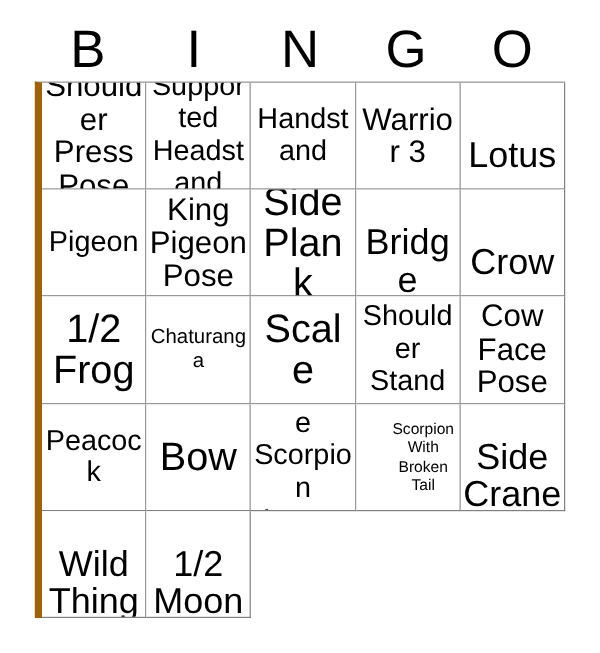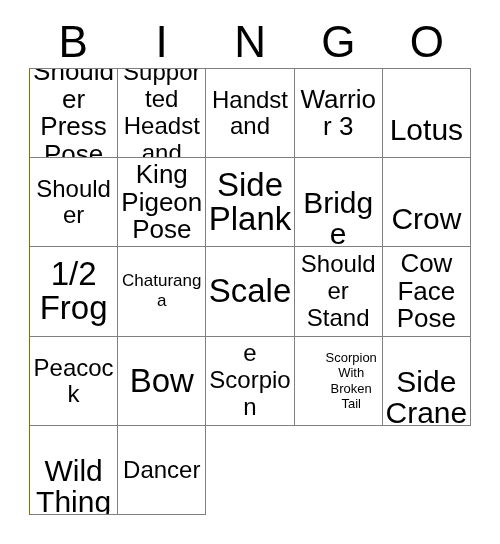--- a/index.html
+++ b/index.html
@@ -48,21 +48,21 @@
   #grid {
     position: absolute;
     left: 29px;
     top: 68px;
     width: 442px;
     height: 447px;
     display: grid;
     grid-template-columns: repeat(5, 1fr);
     grid-template-rows: repeat(5, 1fr);
     border-top: 1px solid #808080;
-    border-left: 1px solid #a16207;
+    border-left: 6px solid #a16207;
     box-sizing: border-box;
     background: #ffffff;
   }
   .cell {
     border-right: 1px solid #808080;
     border-bottom: 1px solid #808080;
     box-sizing: border-box;
     display: flex;
     align-items: center;
     justify-content: center;
@@ -112,21 +112,21 @@
         <span class="cell-text">Handstand</span>
       </div>
     <div class="cell fs-lg">
         <span class="cell-text">Warrior 3</span>
       </div>
     <div class="cell fs-xl">
         <span class="cell-text">Lotus</span>
       </div>
 
     <div class="cell fs-md">
-        <span class="cell-text">Shoulder</span>
+        <span class="cell-text">Pigeon</span>
       </div>
     <div class="cell fs-lg">
         <span class="cell-text">King Pigeon Pose</span>
       </div>
     <div class="cell fs-xxl">
         <span class="cell-text">Side Plank</span>
       </div>
     <div class="cell fs-xl">
         <span class="cell-text">Bridge</span>
       </div>
@@ -162,18 +162,18 @@
 
     <div class="cell fs-xxs">
         <span class="cell-text">Scorpion With Broken Tail</span>
       </div>
     <div class="cell fs-xl">
         <span class="cell-text">Side Crane</span>
       </div>
     <div class="cell fs-xl">
         <span class="cell-text">Wild Thing</span>
       </div>
-    <div class="cell fs-md">
-        <span class="cell-text">Dancer</span>
+    <div class="cell fs-xl">
+        <span class="cell-text">1/2 Moon</span>
       </div>
   </div>
 
 </div>
 
 </body></html>

